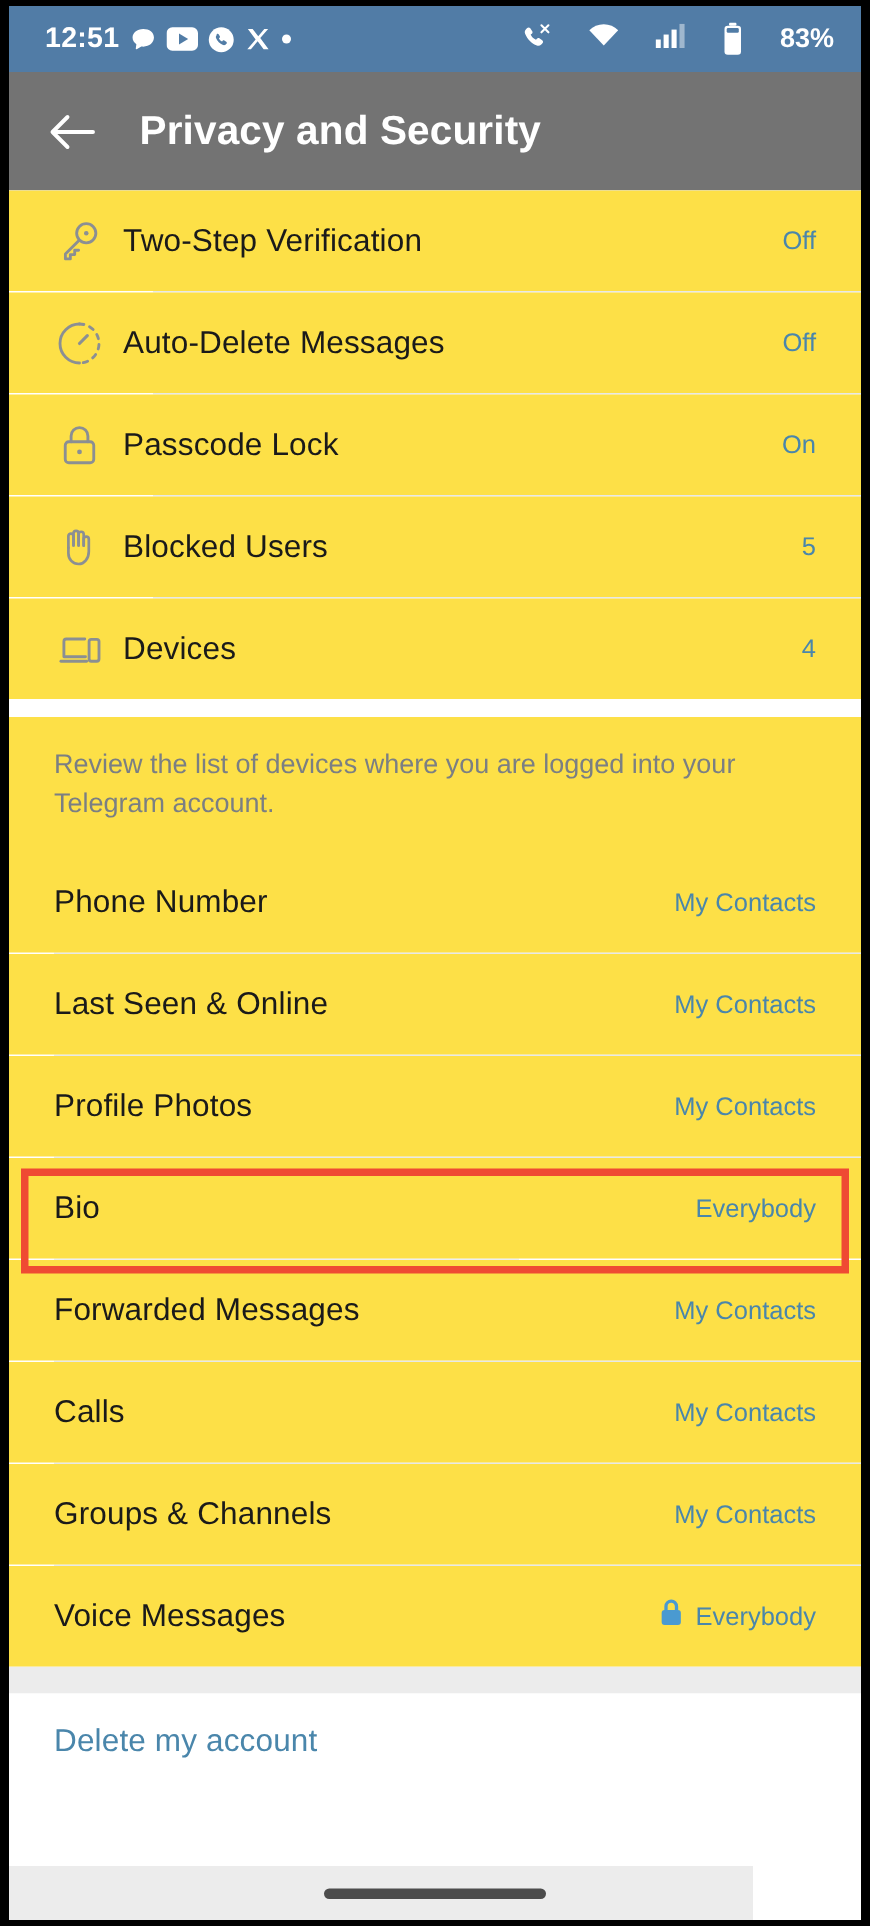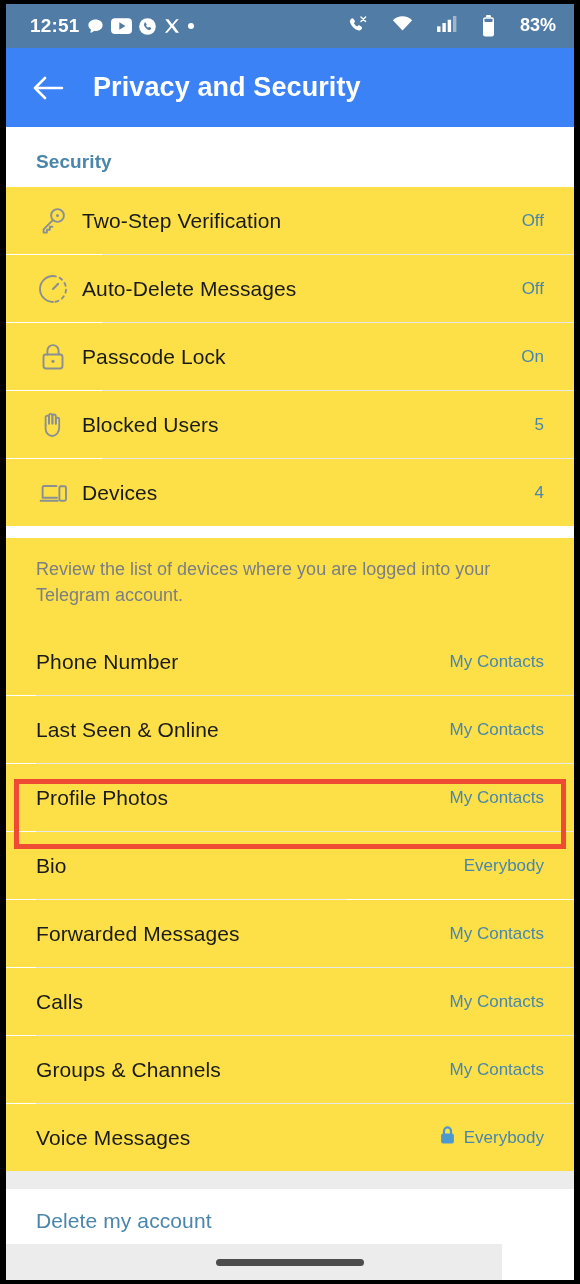--- a/index.html
+++ b/index.html
@@ -39,21 +39,21 @@
   }
   .sb-left{display:flex;align-items:center;gap:6px;flex:1;}
   .sb-time{font-size:19px;font-weight:bold;letter-spacing:.2px;}
   .sb-right{display:flex;align-items:flex-start;gap:24px;}
   .sb-batt{font-size:18px;font-weight:bold;margin-left:1px;}
   .ic{display:block;}
 
   
   .appbar{
     height:79px;
-    background:#3b82f6;
+    background:#737373;
     display:flex;align-items:center;
     padding:0 20px;
     box-sizing:border-box;
     color:#fff;
   }
   .back-btn{
     width:44px;height:44px;
     display:flex;align-items:center;justify-content:center;
     cursor:pointer;flex:0 0 auto;
   }
@@ -245,21 +245,20 @@
         <svg class="ic" width="32" height="28" viewBox="0 0 32 28">
           <path d="M30 14H3M13 4L3 14l10 10" stroke="#fff" stroke-width="2.6" fill="none" stroke-linecap="round" stroke-linejoin="round"></path>
         </svg>
       </span>
     </div>
     <div class="appbar-title">Privacy and Security</div>
   </div>
 
   <div class="content">
 
-    <div class="section-title">Security</div>
 
     <div class="row">
       <div class="ico">
         <svg width="34" height="34" viewBox="0 0 34 34">
           <g stroke="#8b8f93" stroke-width="1.9" fill="none" stroke-linecap="round" stroke-linejoin="round">
             <circle cx="21.5" cy="11.5" r="6.4"></circle>
             <path d="M16.8 16.2L7.6 25.4v3.2h3.3v-2.9h2.9v-2.9h2.6"></path>
           </g>
           <circle cx="21.5" cy="11.5" r="1.5" fill="#8b8f93"></circle>
         </svg>

